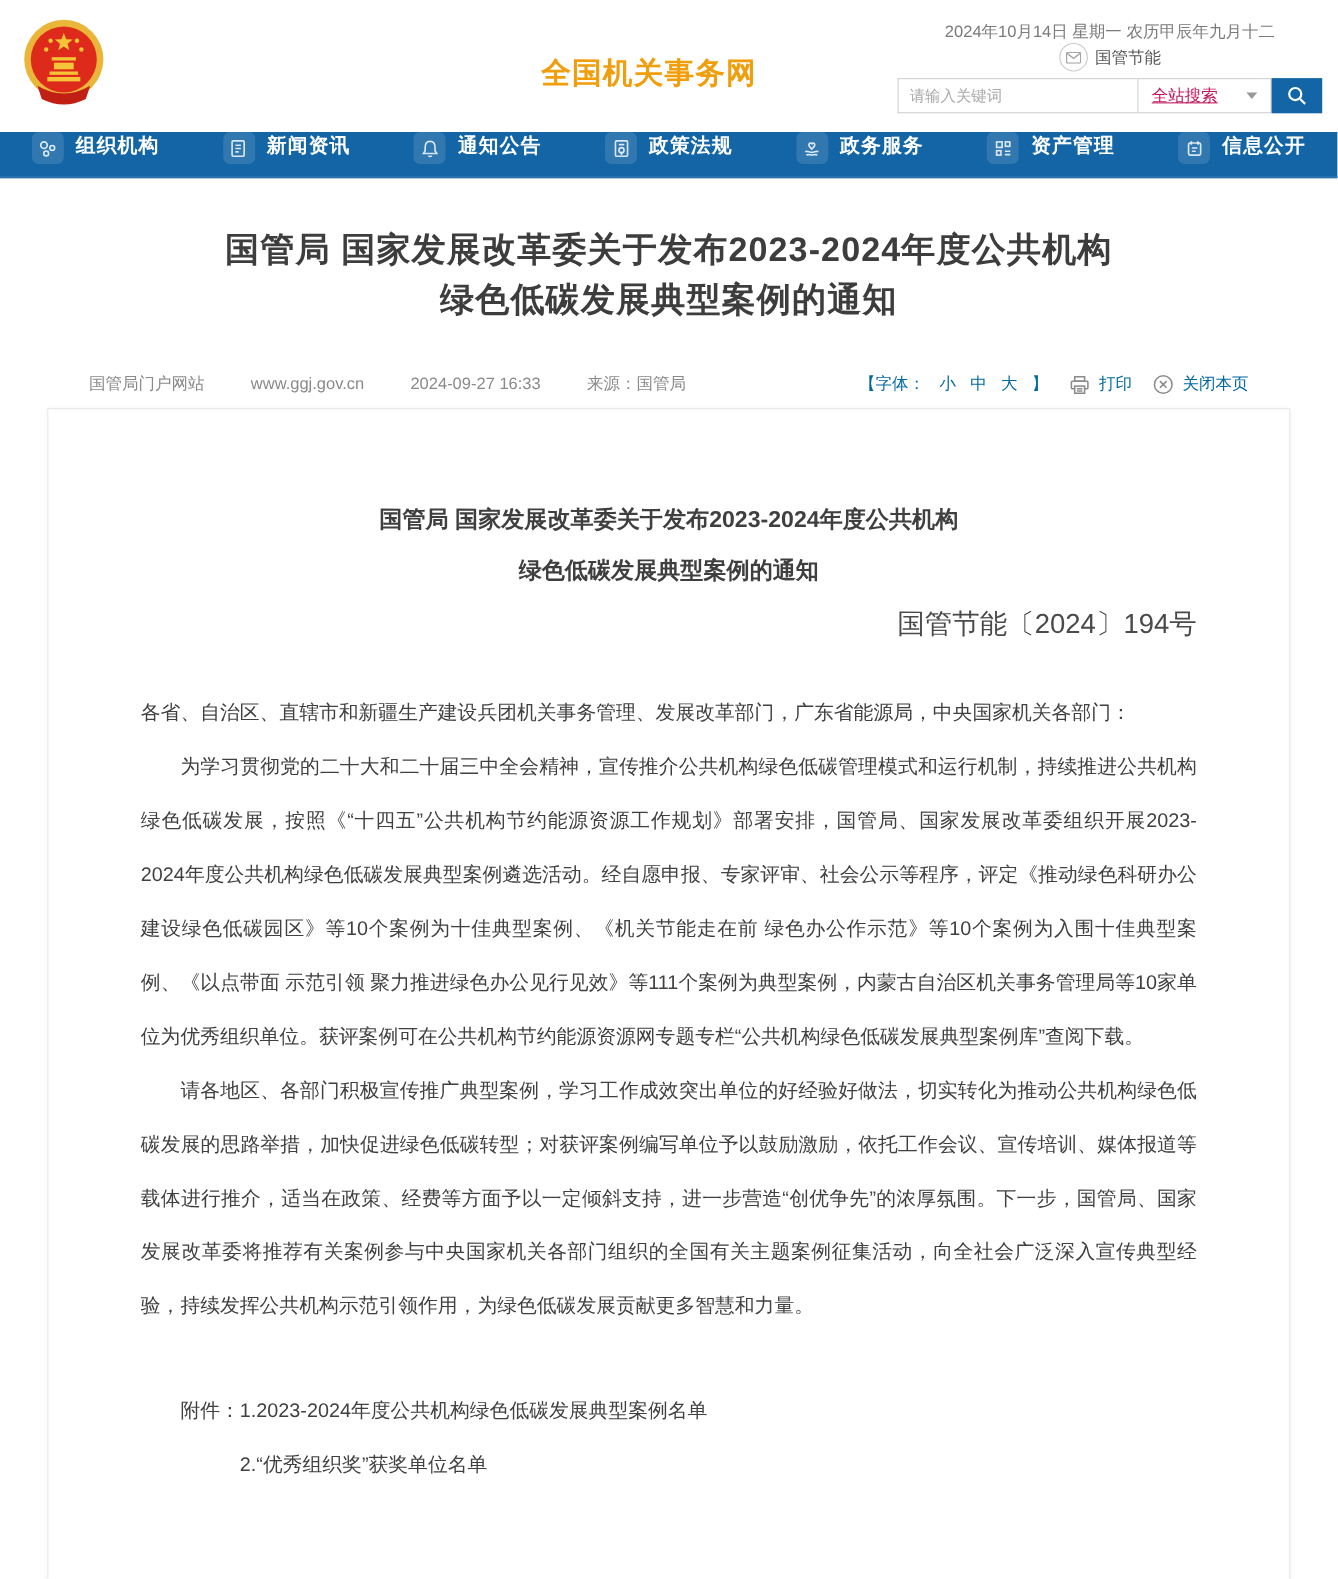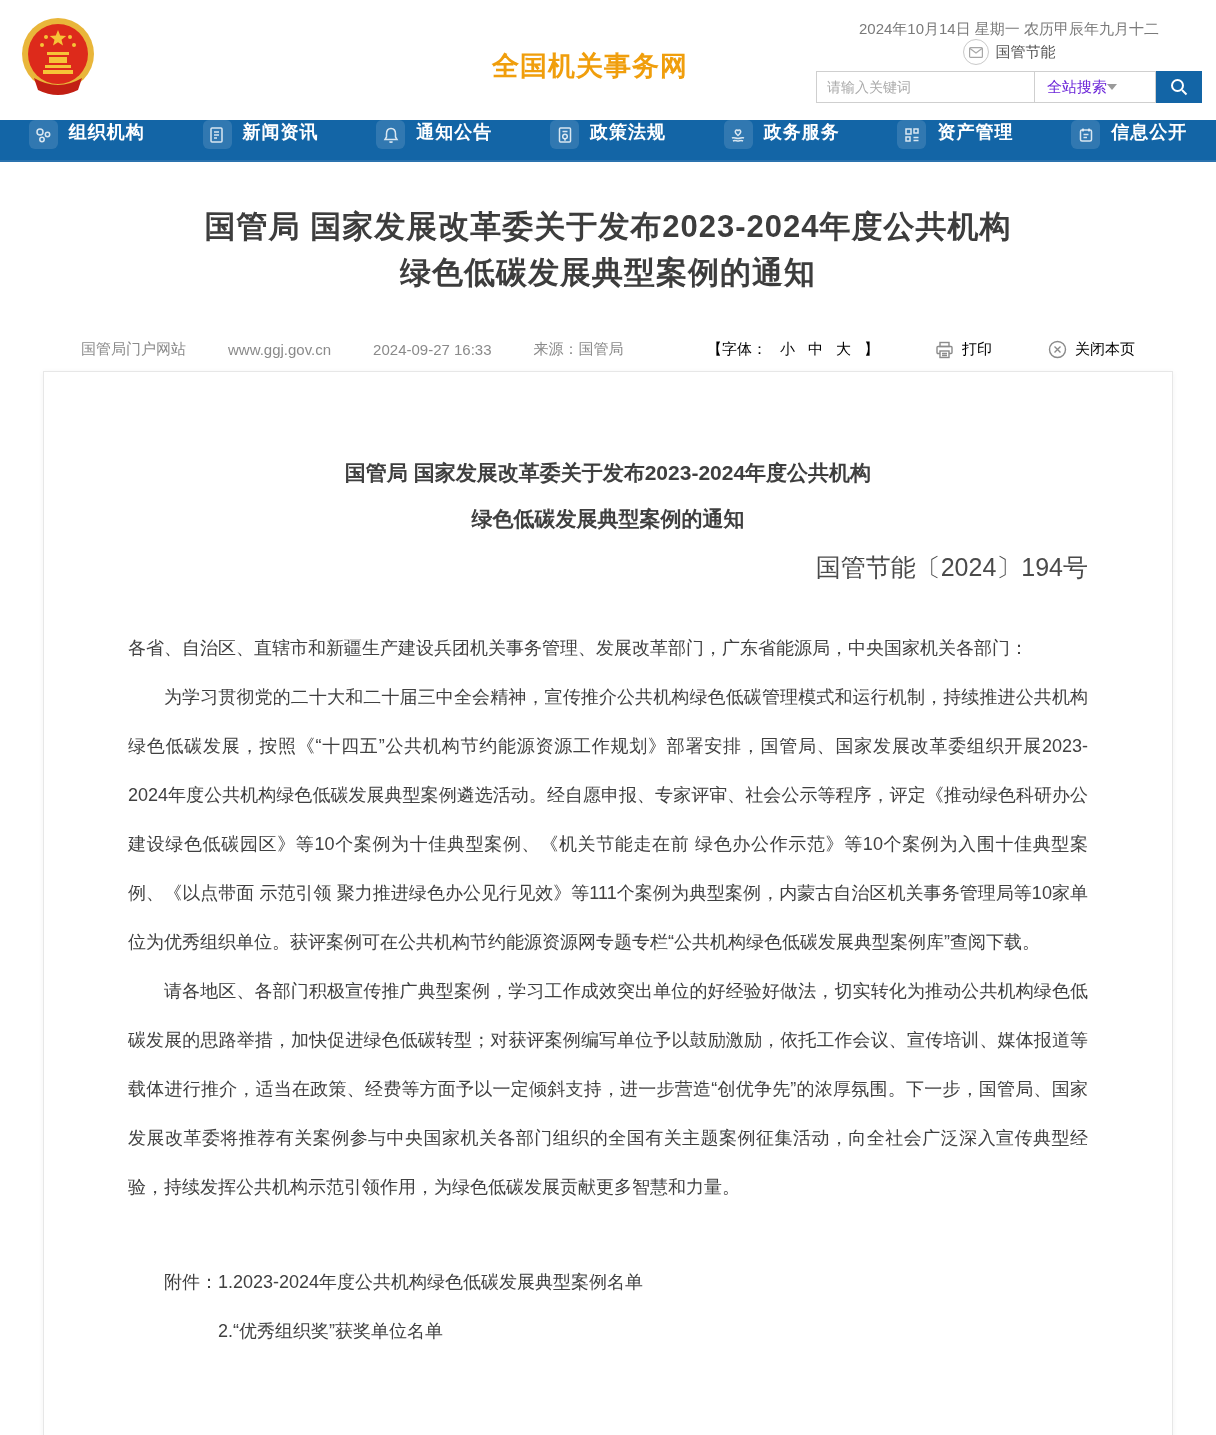--- a/index.html
+++ b/index.html
@@ -20,40 +20,40 @@
   .header-right { position: absolute; right: 14px; top: 20px; width: 386px; }
   .date-row { display: flex; align-items: center; justify-content: space-between; color: #7a7a7a; font-size: 15px; flex-direction: column; }
   .mail { display: flex; align-items: center; gap: 7px; color: #555; cursor: pointer; }
   .mail-icon { width: 26px; height: 26px; border: 1px solid #c9c9c9; border-radius: 50%;
                display: flex; align-items: center; justify-content: center; color: #a7a7a7; }
   .search-row { display: flex; margin-top: 6px; height: 32px; }
   .search-input { flex: 1; border: 1px solid #cfcfcf; border-right: none; padding: 0 10px;
                   font-size: 14px; color: #444; outline: none; font-family: inherit; }
   .search-input::placeholder { color: #aaa; }
   .search-scope { width: 122px; border: 1px solid #cfcfcf; display: flex; align-items: center;
-                  padding: 0 12px; font-size: 15px; color: #6d28d9; cursor: pointer; }
+                  justify-content: space-between; padding: 0 12px; font-size: 15px; color: #be185d; cursor: pointer; text-decoration: underline; }
   .caret { width: 0; height: 0; border-left: 5px solid transparent; border-right: 5px solid transparent;
            border-top: 6px solid #9a9a9a; }
   .search-btn { width: 46px; background: #1365a6; border: none; cursor: pointer;
                 display: flex; align-items: center; justify-content: center; color: #fff; }
 
   
   .nav { height: 42px; background: #1365a6; border-bottom: 2px solid #2a72ae; display: flex; }
   .nav-item { flex: 1; display: flex; align-items: flex-start; justify-content: center; gap: 11px;
               color: #fff; font-size: 18px; font-weight: 700; cursor: pointer; letter-spacing: 1px; }
   .nav-ico { width: 29px; height: 29px; border-radius: 6px; background: rgba(255,255,255,0.13);
              display: flex; align-items: center; justify-content: center; color: rgba(255,255,255,0.82); }
 
   
   .page-title { margin: 42px auto 0; text-align: center; font-size: 31px; line-height: 46px;
                 color: #3d3d3d; font-weight: 600; letter-spacing: 1px; }
   .meta-row { width: 1130px; margin: 44px auto 0; padding: 0 38px; display: flex;
               align-items: center; justify-content: space-between; color: #8a8a8a; font-size: 15px; }
   .meta-left { display: flex; gap: 42px; align-items: center; }
-  .meta-right { display: flex; gap: 56px; align-items: center; color: #000000; }
+  .meta-right { display: flex; gap: 19px; align-items: center; color: #0369a1; }
   .font-ctl { display: flex; align-items: center; gap: 13px; }
   .font-btn { cursor: pointer; }
   .tool { display: flex; align-items: center; gap: 8px; cursor: pointer; }
   .tool svg { color: #8a8a8a; }
 
   
   .doc-card { width: 1130px; margin: 12px auto 0; background: #fff;
               border: 1px solid #e7e7e7; box-shadow: 0 1px 6px rgba(0,0,0,0.05);
               padding: 78px 84px 140px; }
   .doc-title { text-align: center; font-size: 21px; font-weight: 700; color: #3f3f3f; line-height: 46px; }

